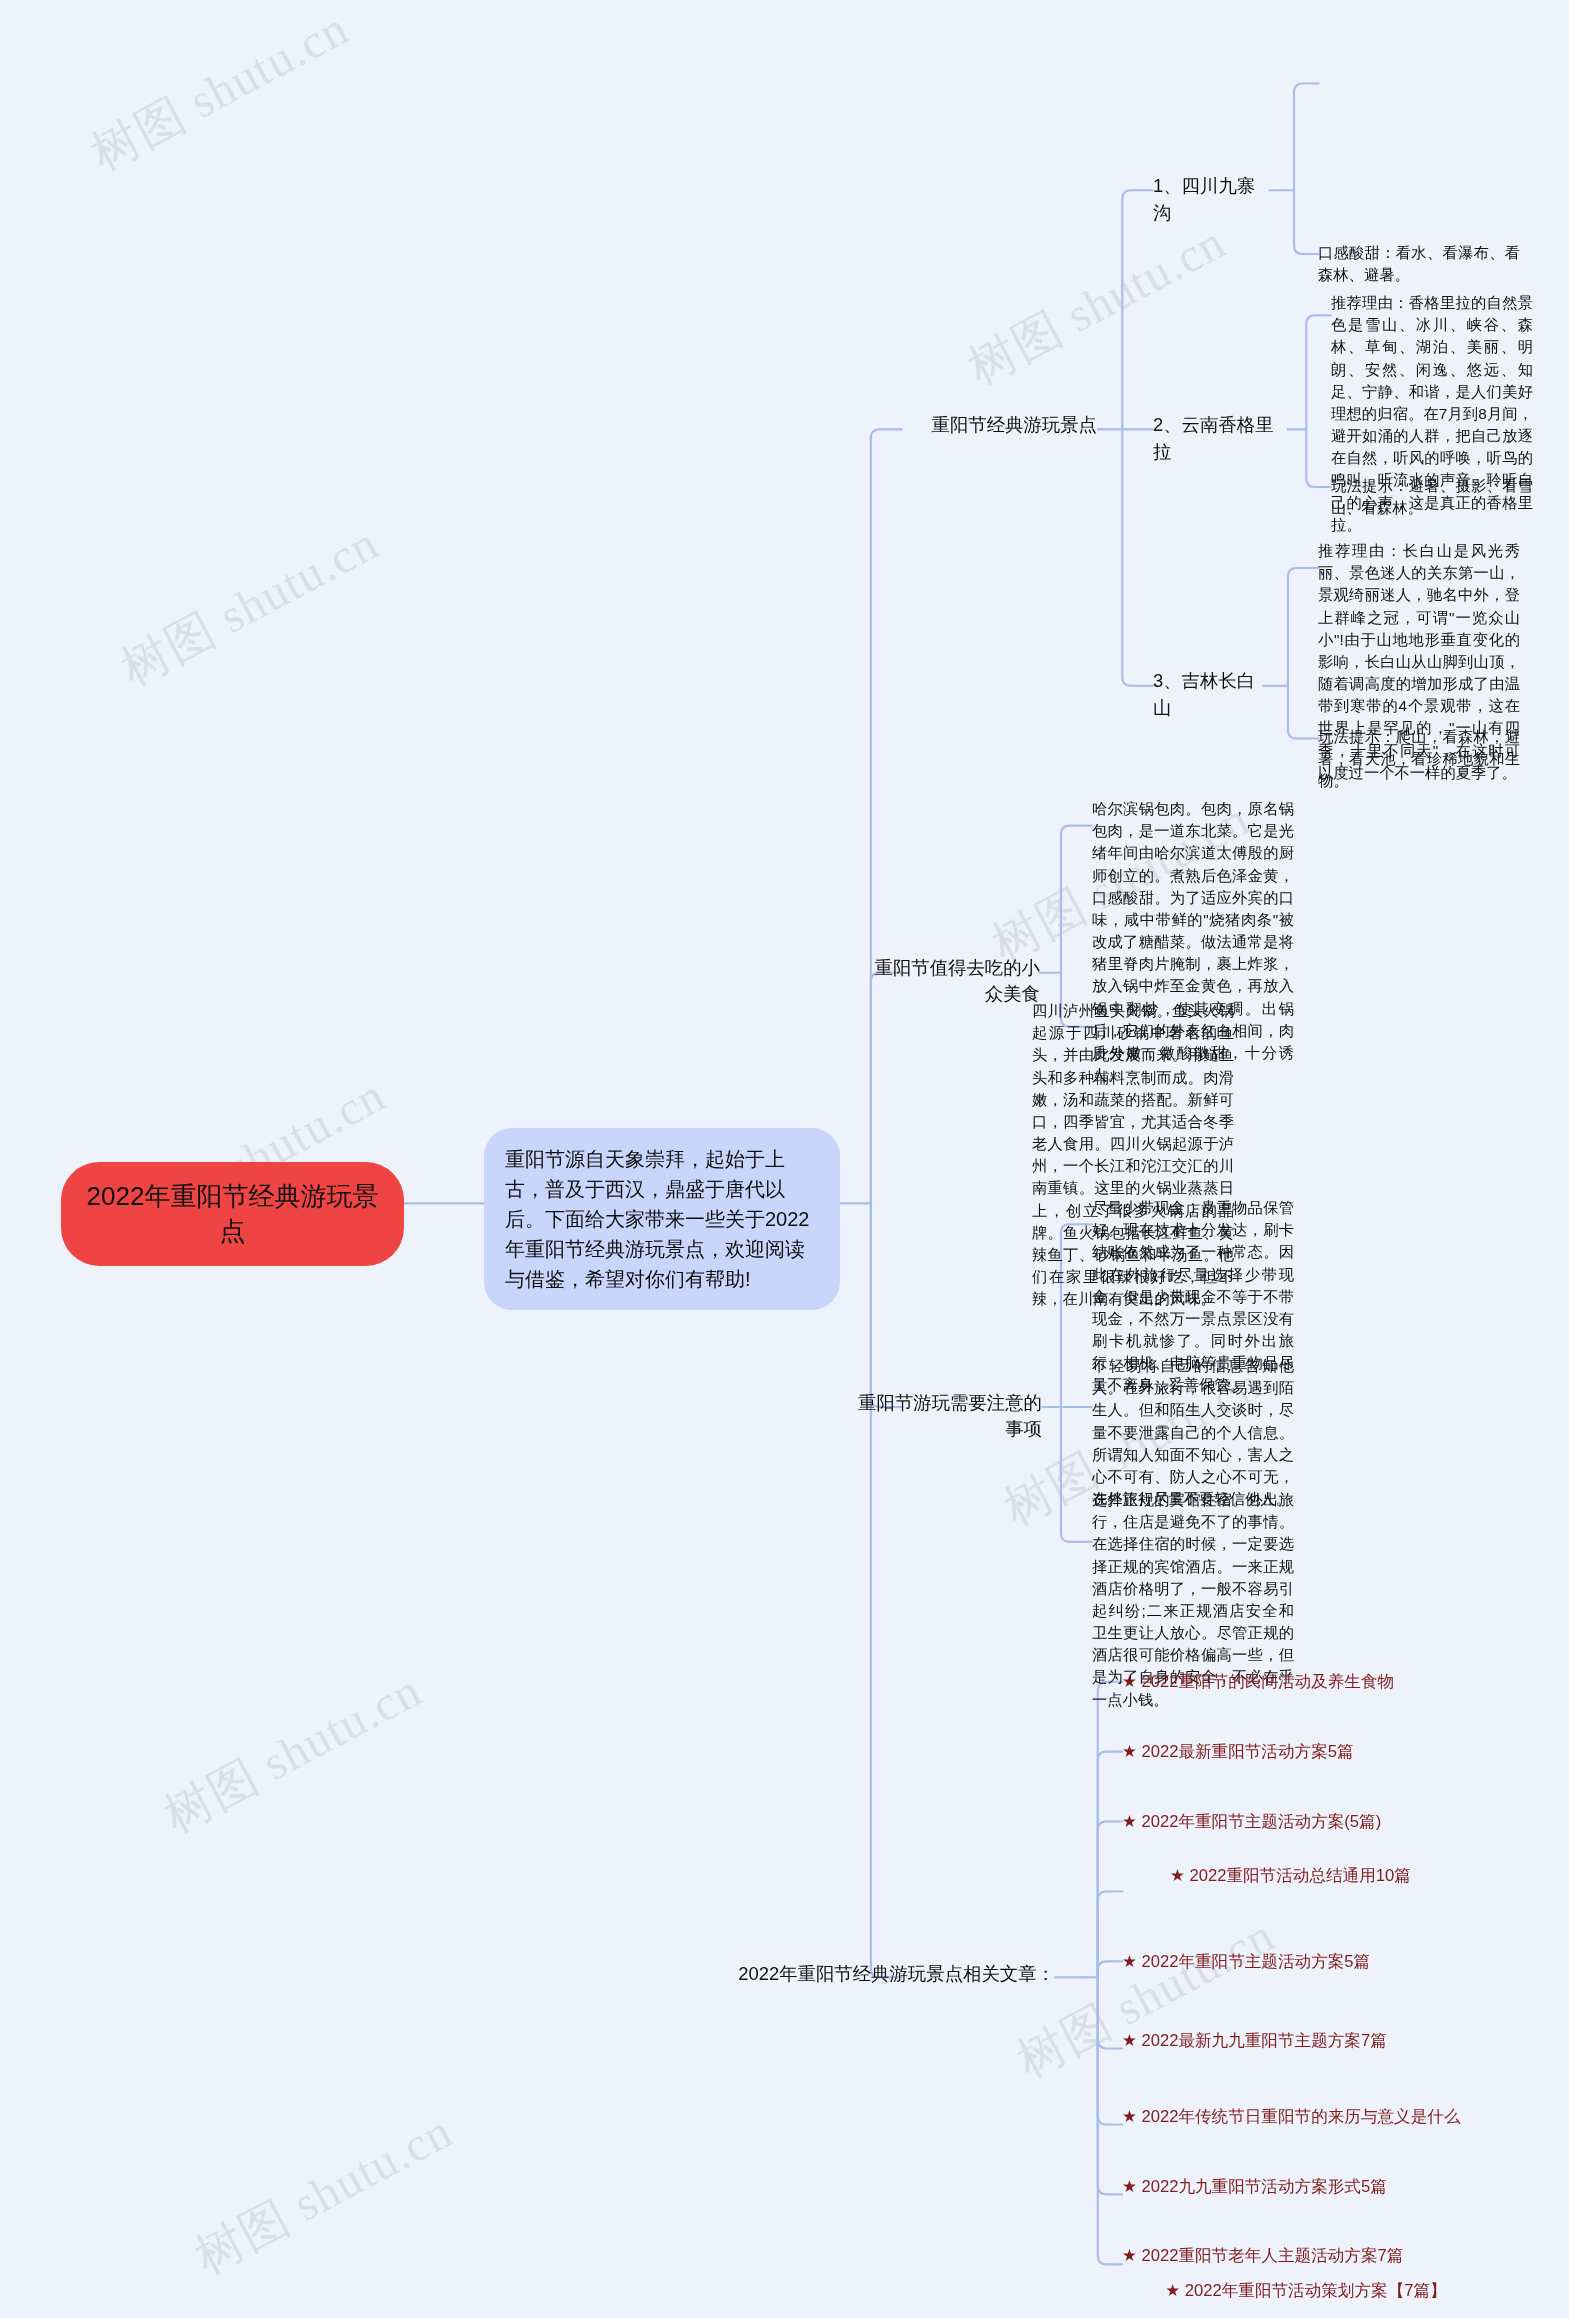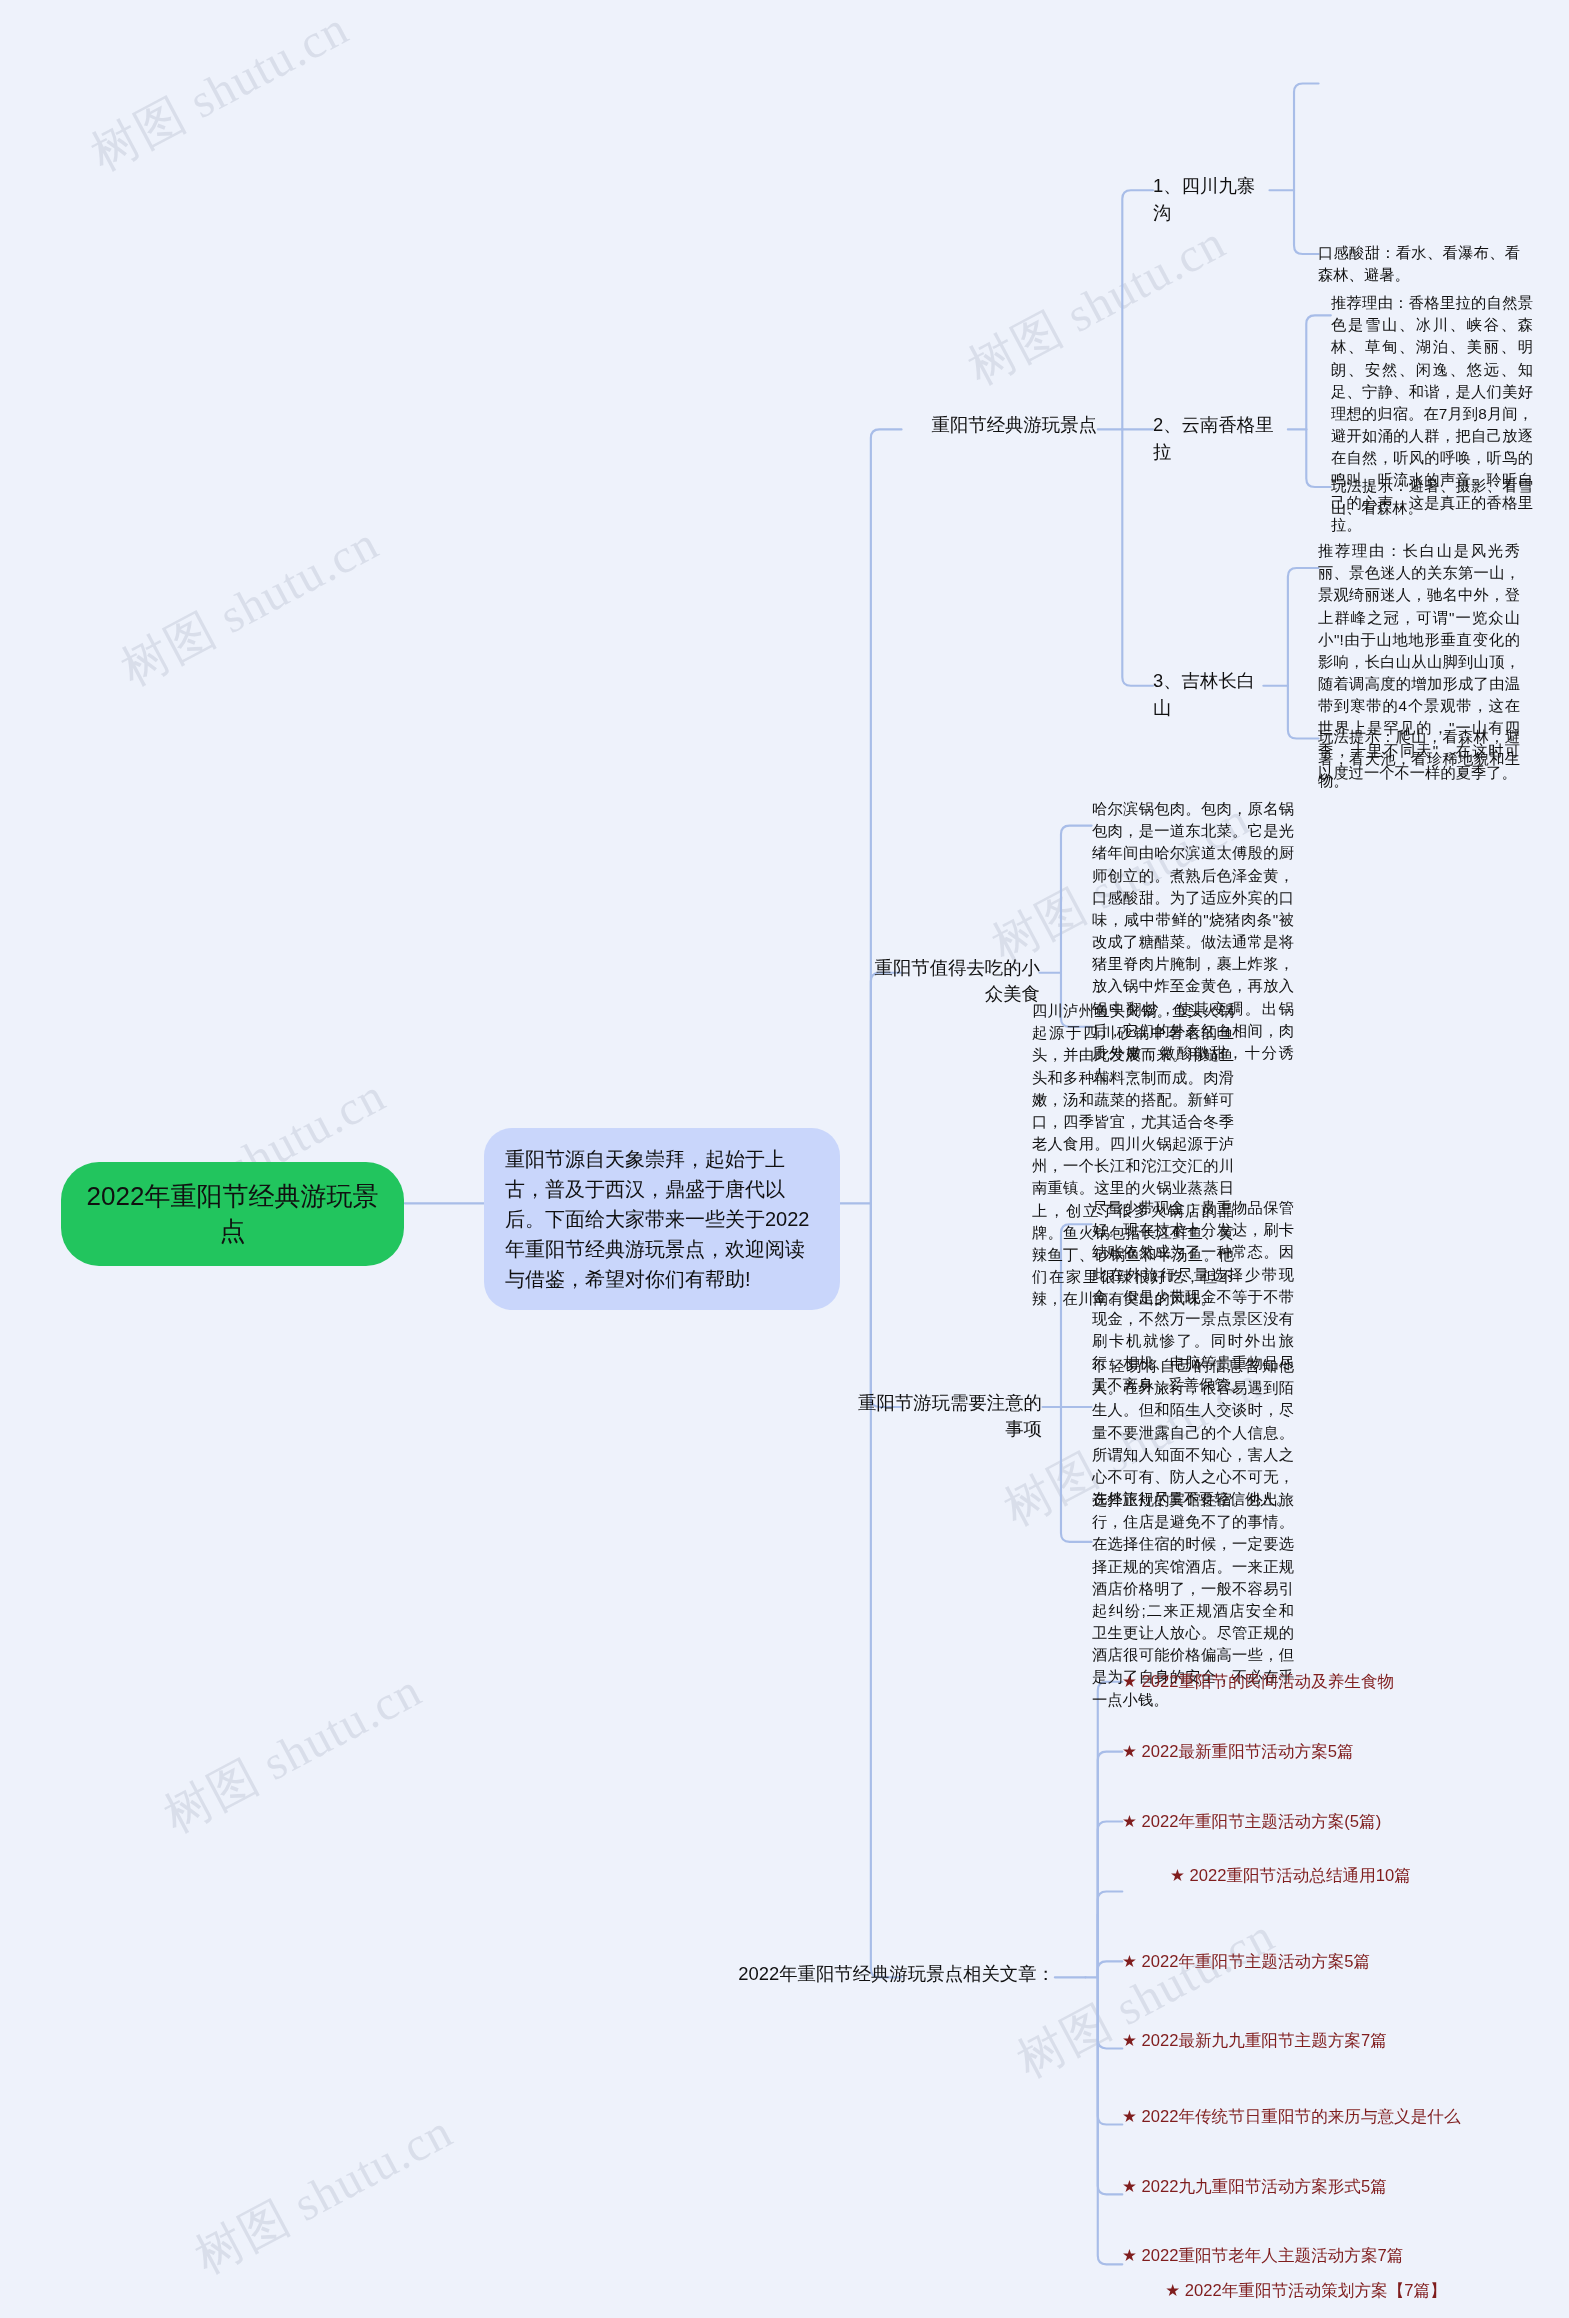--- a/index.html
+++ b/index.html
@@ -25,21 +25,21 @@
     letter-spacing:1.2px;
   }
   
   #map{position:absolute;inset:0;z-index:3;}
   #wires{position:absolute;left:0;top:0;width:1570px;height:2319px;z-index:2;}
 
   .node{position:absolute;box-sizing:border-box;}
 
   .root{
     left:61px;top:1162px;width:343px;
-    background:#22c55e;color:#101010;
+    background:#ef4444;color:#101010;
     border-radius:38px;
     padding:17px 24.5px;
     font-size:26px;line-height:1.35;
     text-align:center;
     min-height:37px;
     display:flex;align-items:center;justify-content:center;
   }
   .intro{
     left:484px;top:1128px;width:356px;
     background:#c9d6fb;color:#101010;

